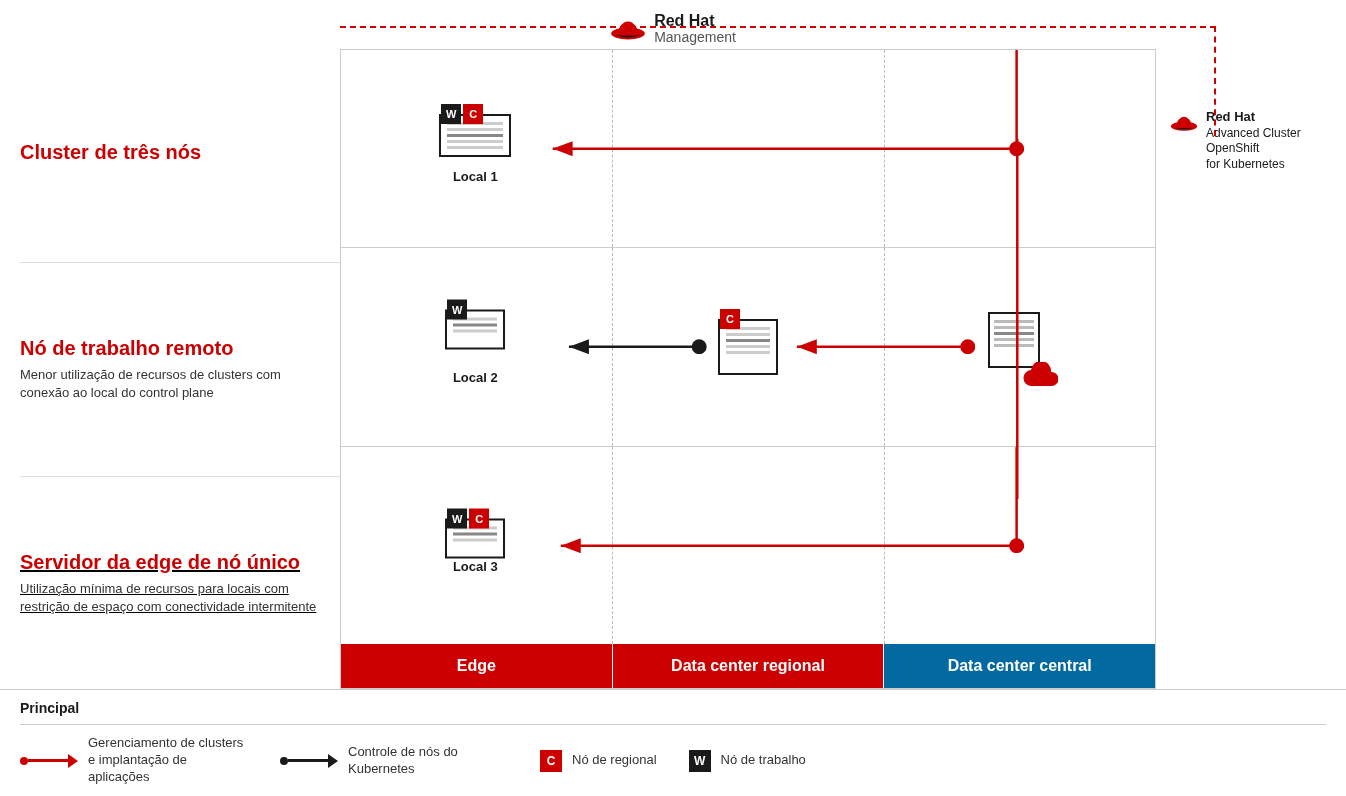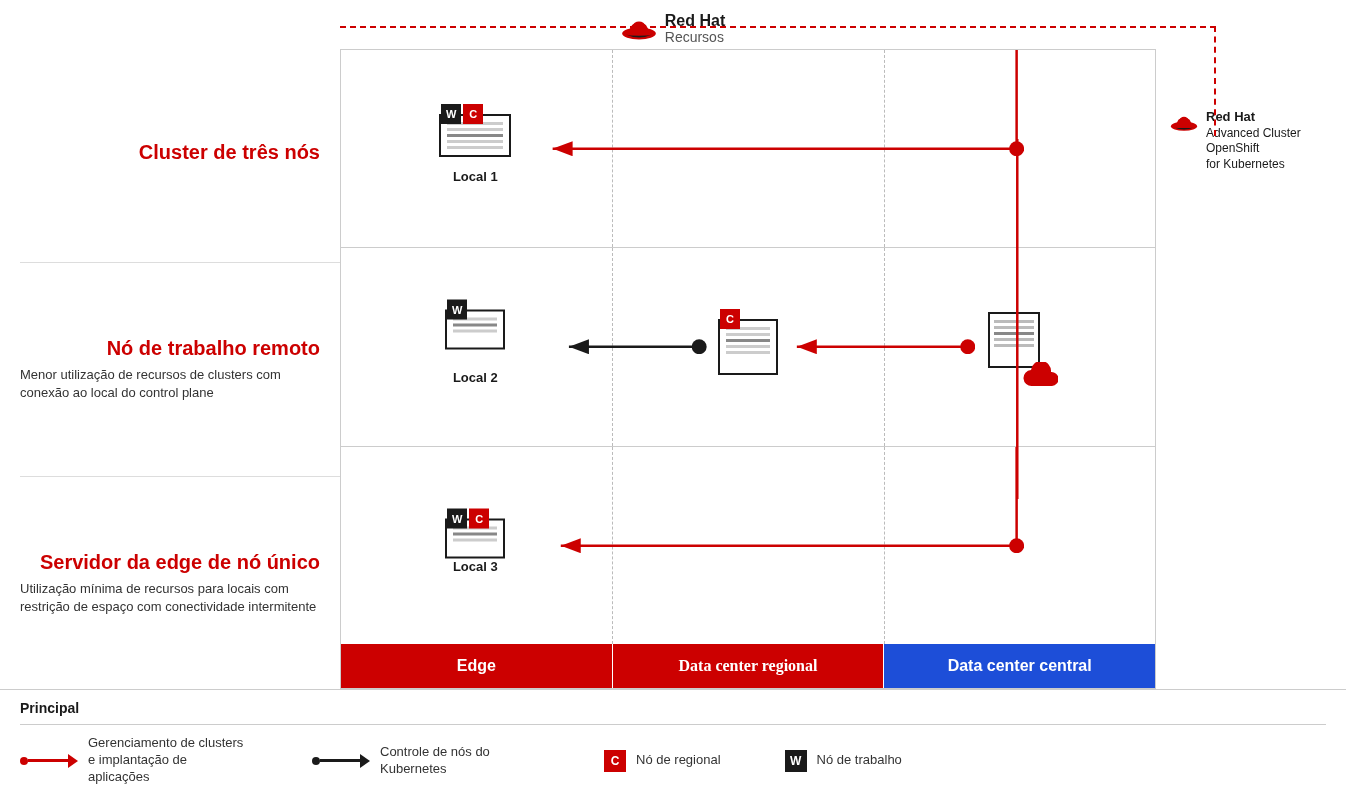--- a/index.html
+++ b/index.html
@@ -101,29 +101,29 @@
       flex: 1;
       display: flex;
       flex-direction: column;
       justify-content: center;
       padding: 16px 20px 16px 0;
       border-bottom: 1px solid #ddd;
     }
 
     .left-label-item:last-child {
       border-bottom: none;
+      text-decoration: underline;
     }
 
     .left-label-title {
       font-size: 20px;
       font-weight: 700;
       color: #cc0000;
       margin-bottom: 6px;
       line-height: 1.2;
-      text-align: right;
     }
 
     .left-label-desc {
       font-size: 13px;
       color: #333;
       line-height: 1.4;
     }
 
     
     .diagram-area {
@@ -166,22 +166,22 @@
       flex: 1;
       display: flex;
       align-items: center;
       justify-content: center;
       font-size: 16px;
       font-weight: 700;
       color: #fff;
     }
 
     .col-label.edge { background: #cc0000; }
-    .col-label.regional { background: #cc0000; border-left: 1px solid #fff; font-family: Liberation Serif, serif; }
-    .col-label.central { background: #1d4ed8; border-left: 1px solid #fff; }
+    .col-label.regional { background: #cc0000; border-left: 1px solid #fff; }
+    .col-label.central { background: #0369a1; border-left: 1px solid #fff; }
 
     .server-box {
       position: relative;
       width: 70px;
       background: #fff;
       border: 2px solid #1a1a1a;
       padding: 6px 6px 6px 6px;
       display: flex;
       flex-direction: column;
       gap: 3px;
@@ -266,21 +266,21 @@
 
     .legend-title {
       font-size: 14px;
       font-weight: 700;
       color: #1a1a1a;
       margin-bottom: 8px;
     }
 
     .legend-items {
       display: flex;
-      gap: 64px;
+      gap: 32px;
       align-items: center;
     }
 
     .legend-item {
       display: flex;
       align-items: center;
       gap: 10px;
     }
 
     .legend-arrow-red {
@@ -373,21 +373,21 @@
     <div class="redhat-logo">
 
       <svg class="redhat-hat" viewBox="0 0 60 46" fill="none" xmlns="http://www.w3.org/2000/svg">
         <ellipse cx="30" cy="32" rx="28" ry="10" fill="#cc0000"></ellipse>
         <path d="M14 32 Q14 14 30 14 Q46 14 46 32" fill="#cc0000"></path>
         <path d="M8 34 Q30 44 52 34 Q46 36 30 36 Q14 36 8 34Z" fill="#1a1a1a"></path>
         <ellipse cx="30" cy="20" rx="10" ry="8" fill="#cc0000"></ellipse>
       </svg>
       <div class="redhat-text">
         <span class="red-hat-label">Red Hat</span>
-        <span class="product-label">Recursos</span>
+        <span class="product-label">Management</span>
       </div>
     </div>
   </div>
 
   <div class="content-area">
 
     <div class="left-labels">
       <div class="left-label-item">
         <div class="left-label-title">Cluster de três nós</div>
       </div>

